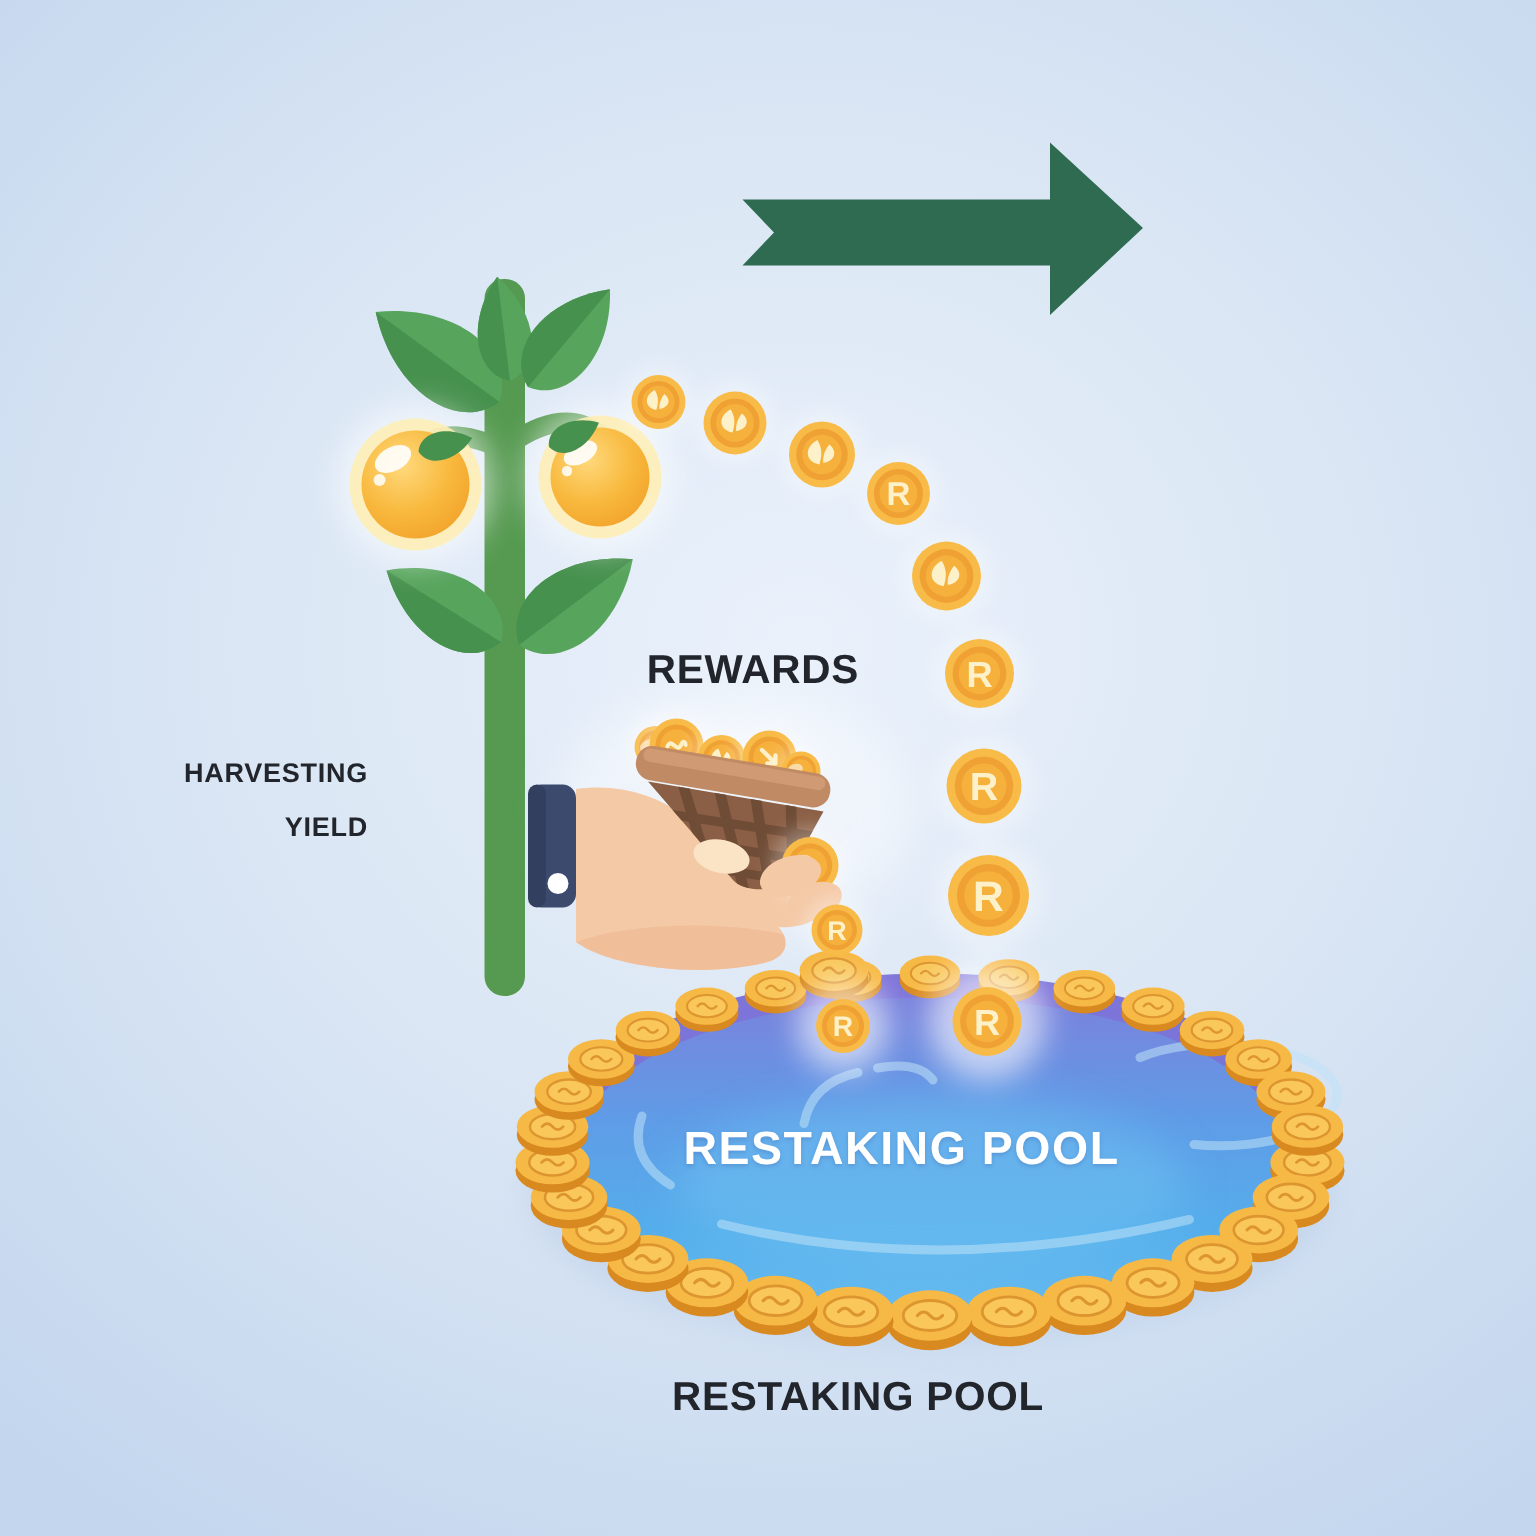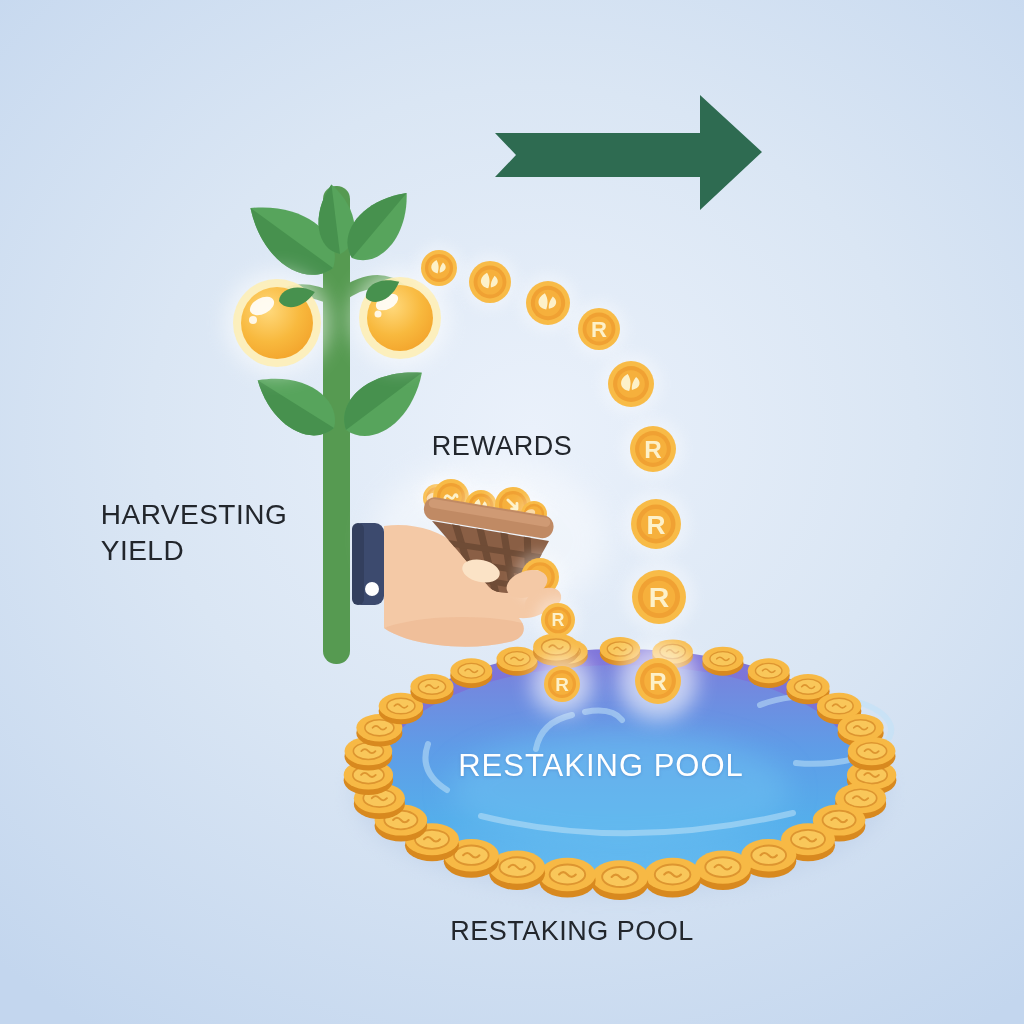--- a/index.html
+++ b/index.html
@@ -4,24 +4,24 @@
 <style>
   html,body{margin:0;padding:0;background:#c3d6ee;}
   .canvas{
     position:relative;width:1024px;height:1024px;overflow:hidden;
     background:radial-gradient(ellipse 78% 70% at 52% 42%, #eaf1fb 0%, #dae6f4 48%, #c3d6ee 100%);
     font-family:"Liberation Sans", sans-serif;
   }
   .canvas svg{position:absolute;left:0;top:0;}
   .label{
     position:absolute;transform:translate(-50%,-50%);
-    font-weight:normal;color:#22262c;text-align:left;
+    font-weight:bold;color:#22262c;text-align:right;
     letter-spacing:.5px;white-space:pre-line;line-height:36px;
   }
-  .label-hy{left:194px;top:533px;font-size:28px;}
+  .label-hy{left:184px;top:533px;font-size:18px;}
   .label-rewards{left:502px;top:446px;font-size:27px;}
   .label-pool-inner{
     left:601px;top:766px;font-size:31px;color:#ffffff;letter-spacing:1px;
     text-shadow:0 1px 3px rgba(60,100,170,.35);white-space:nowrap;
   }
   .label-pool-caption{left:572px;top:931px;font-size:27px;white-space:nowrap;}
 </style>
 </head>
 <body>
 

